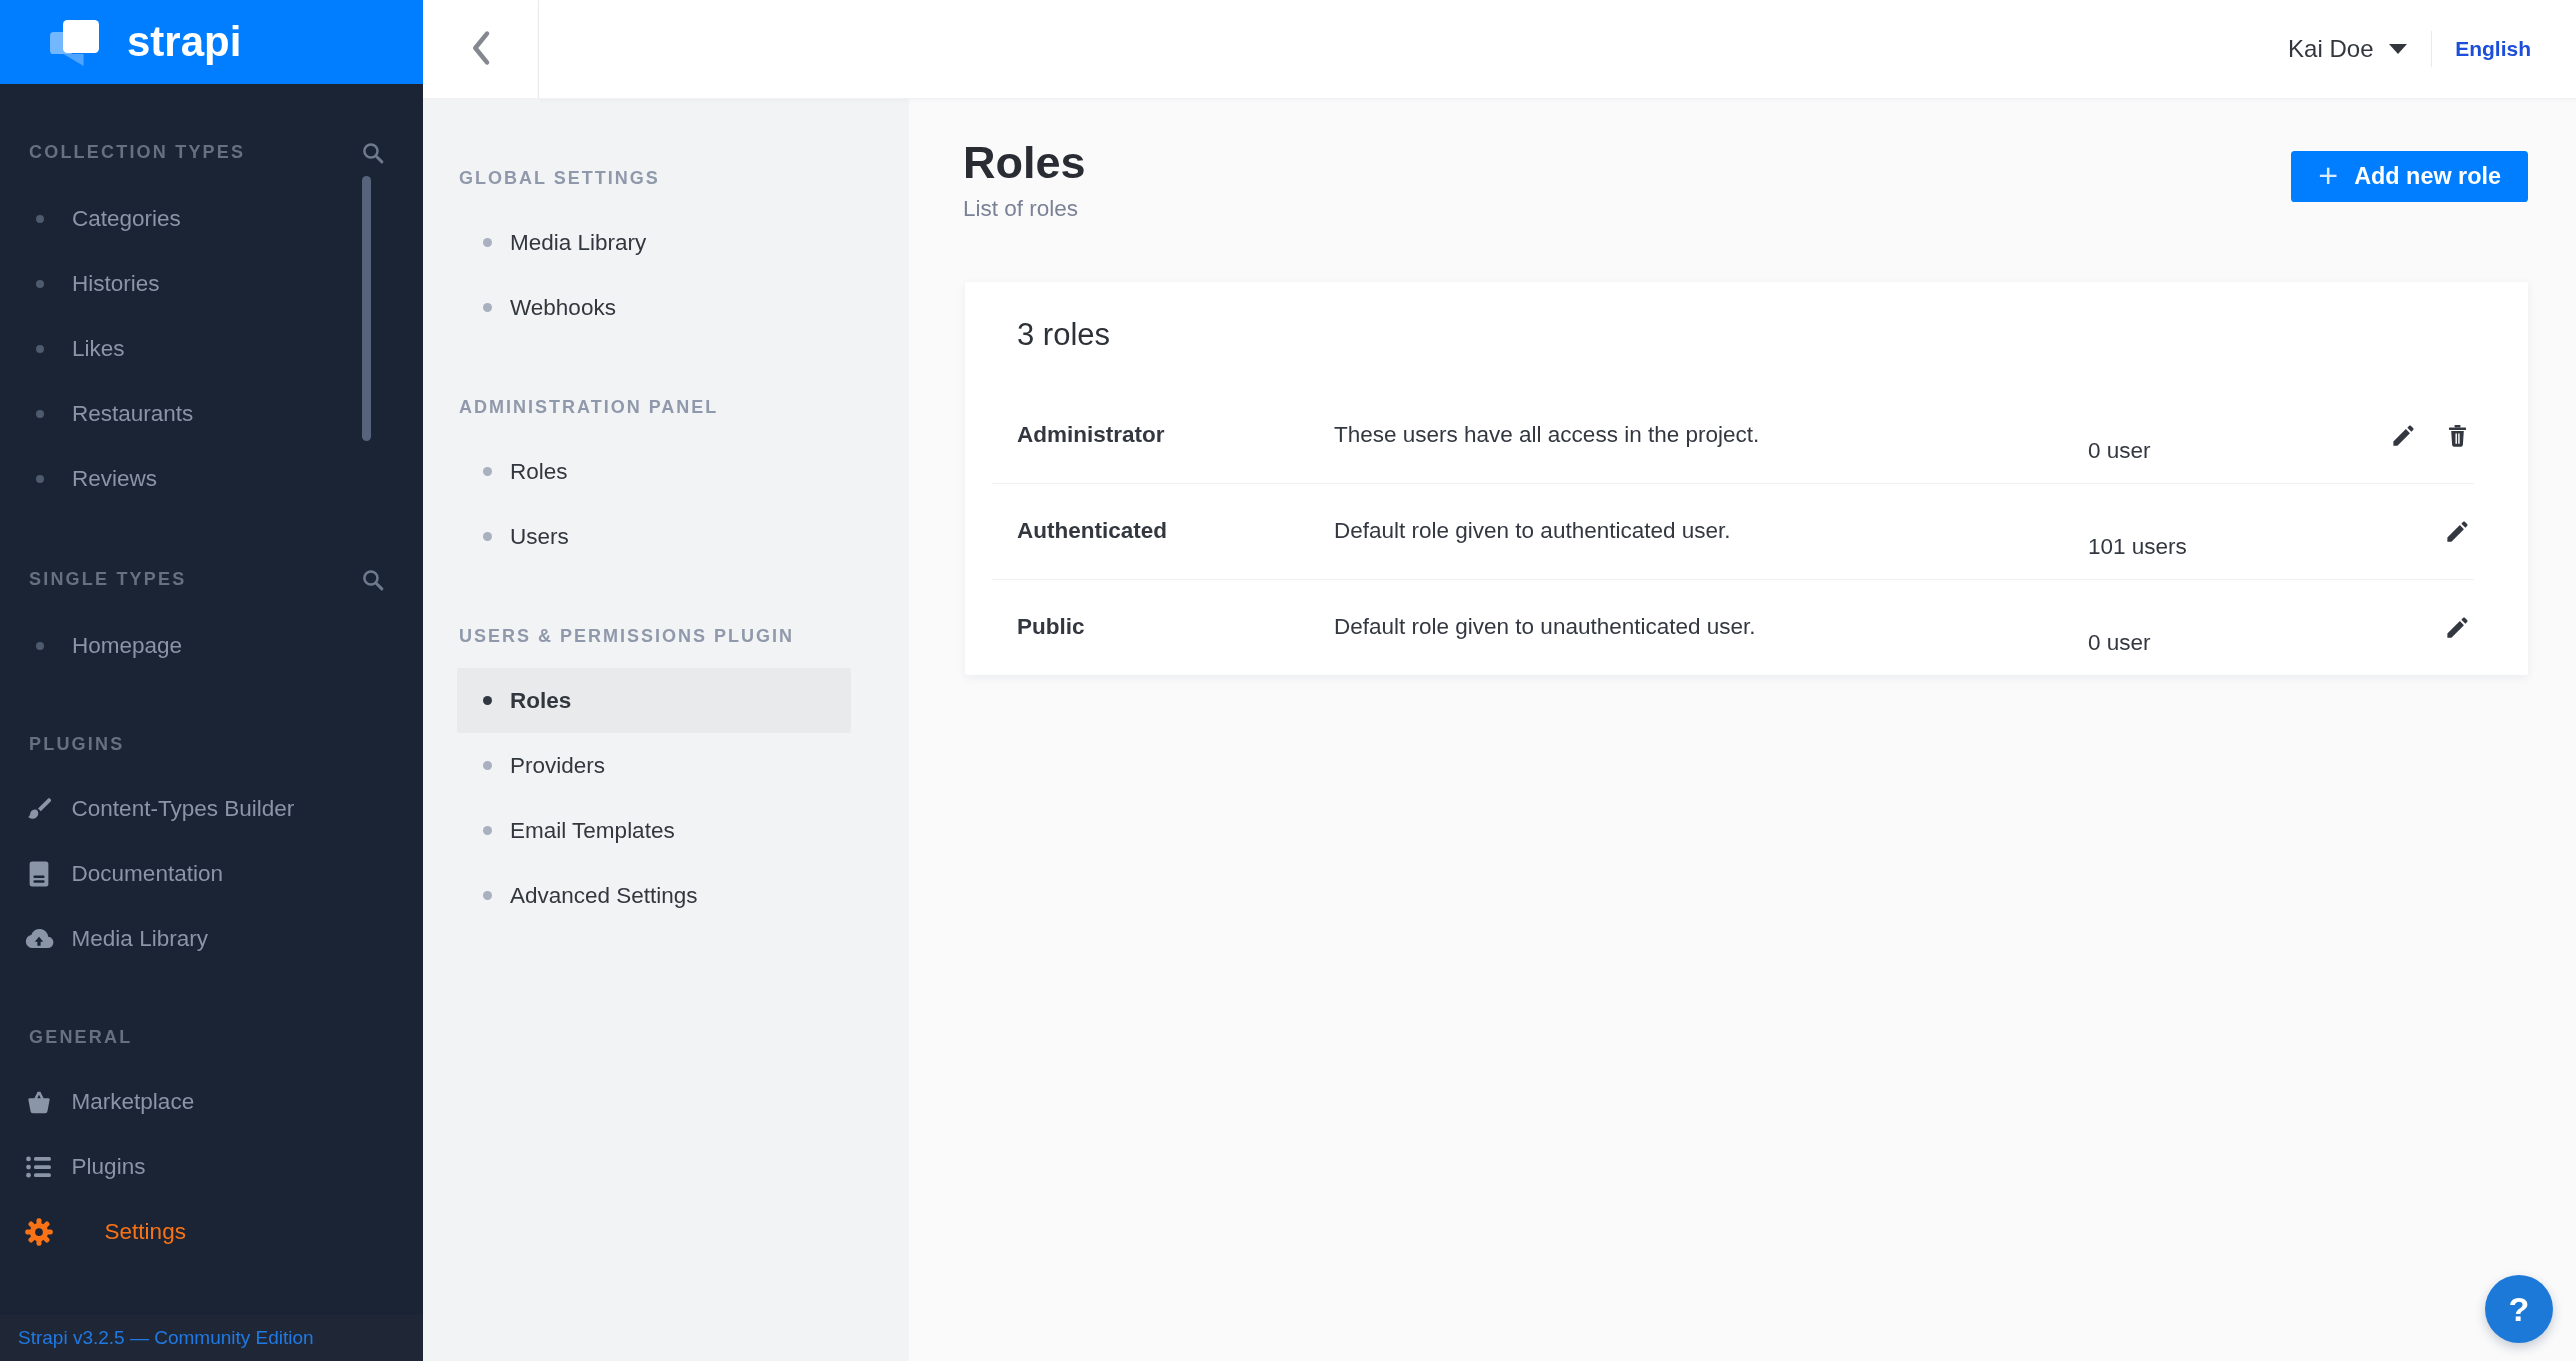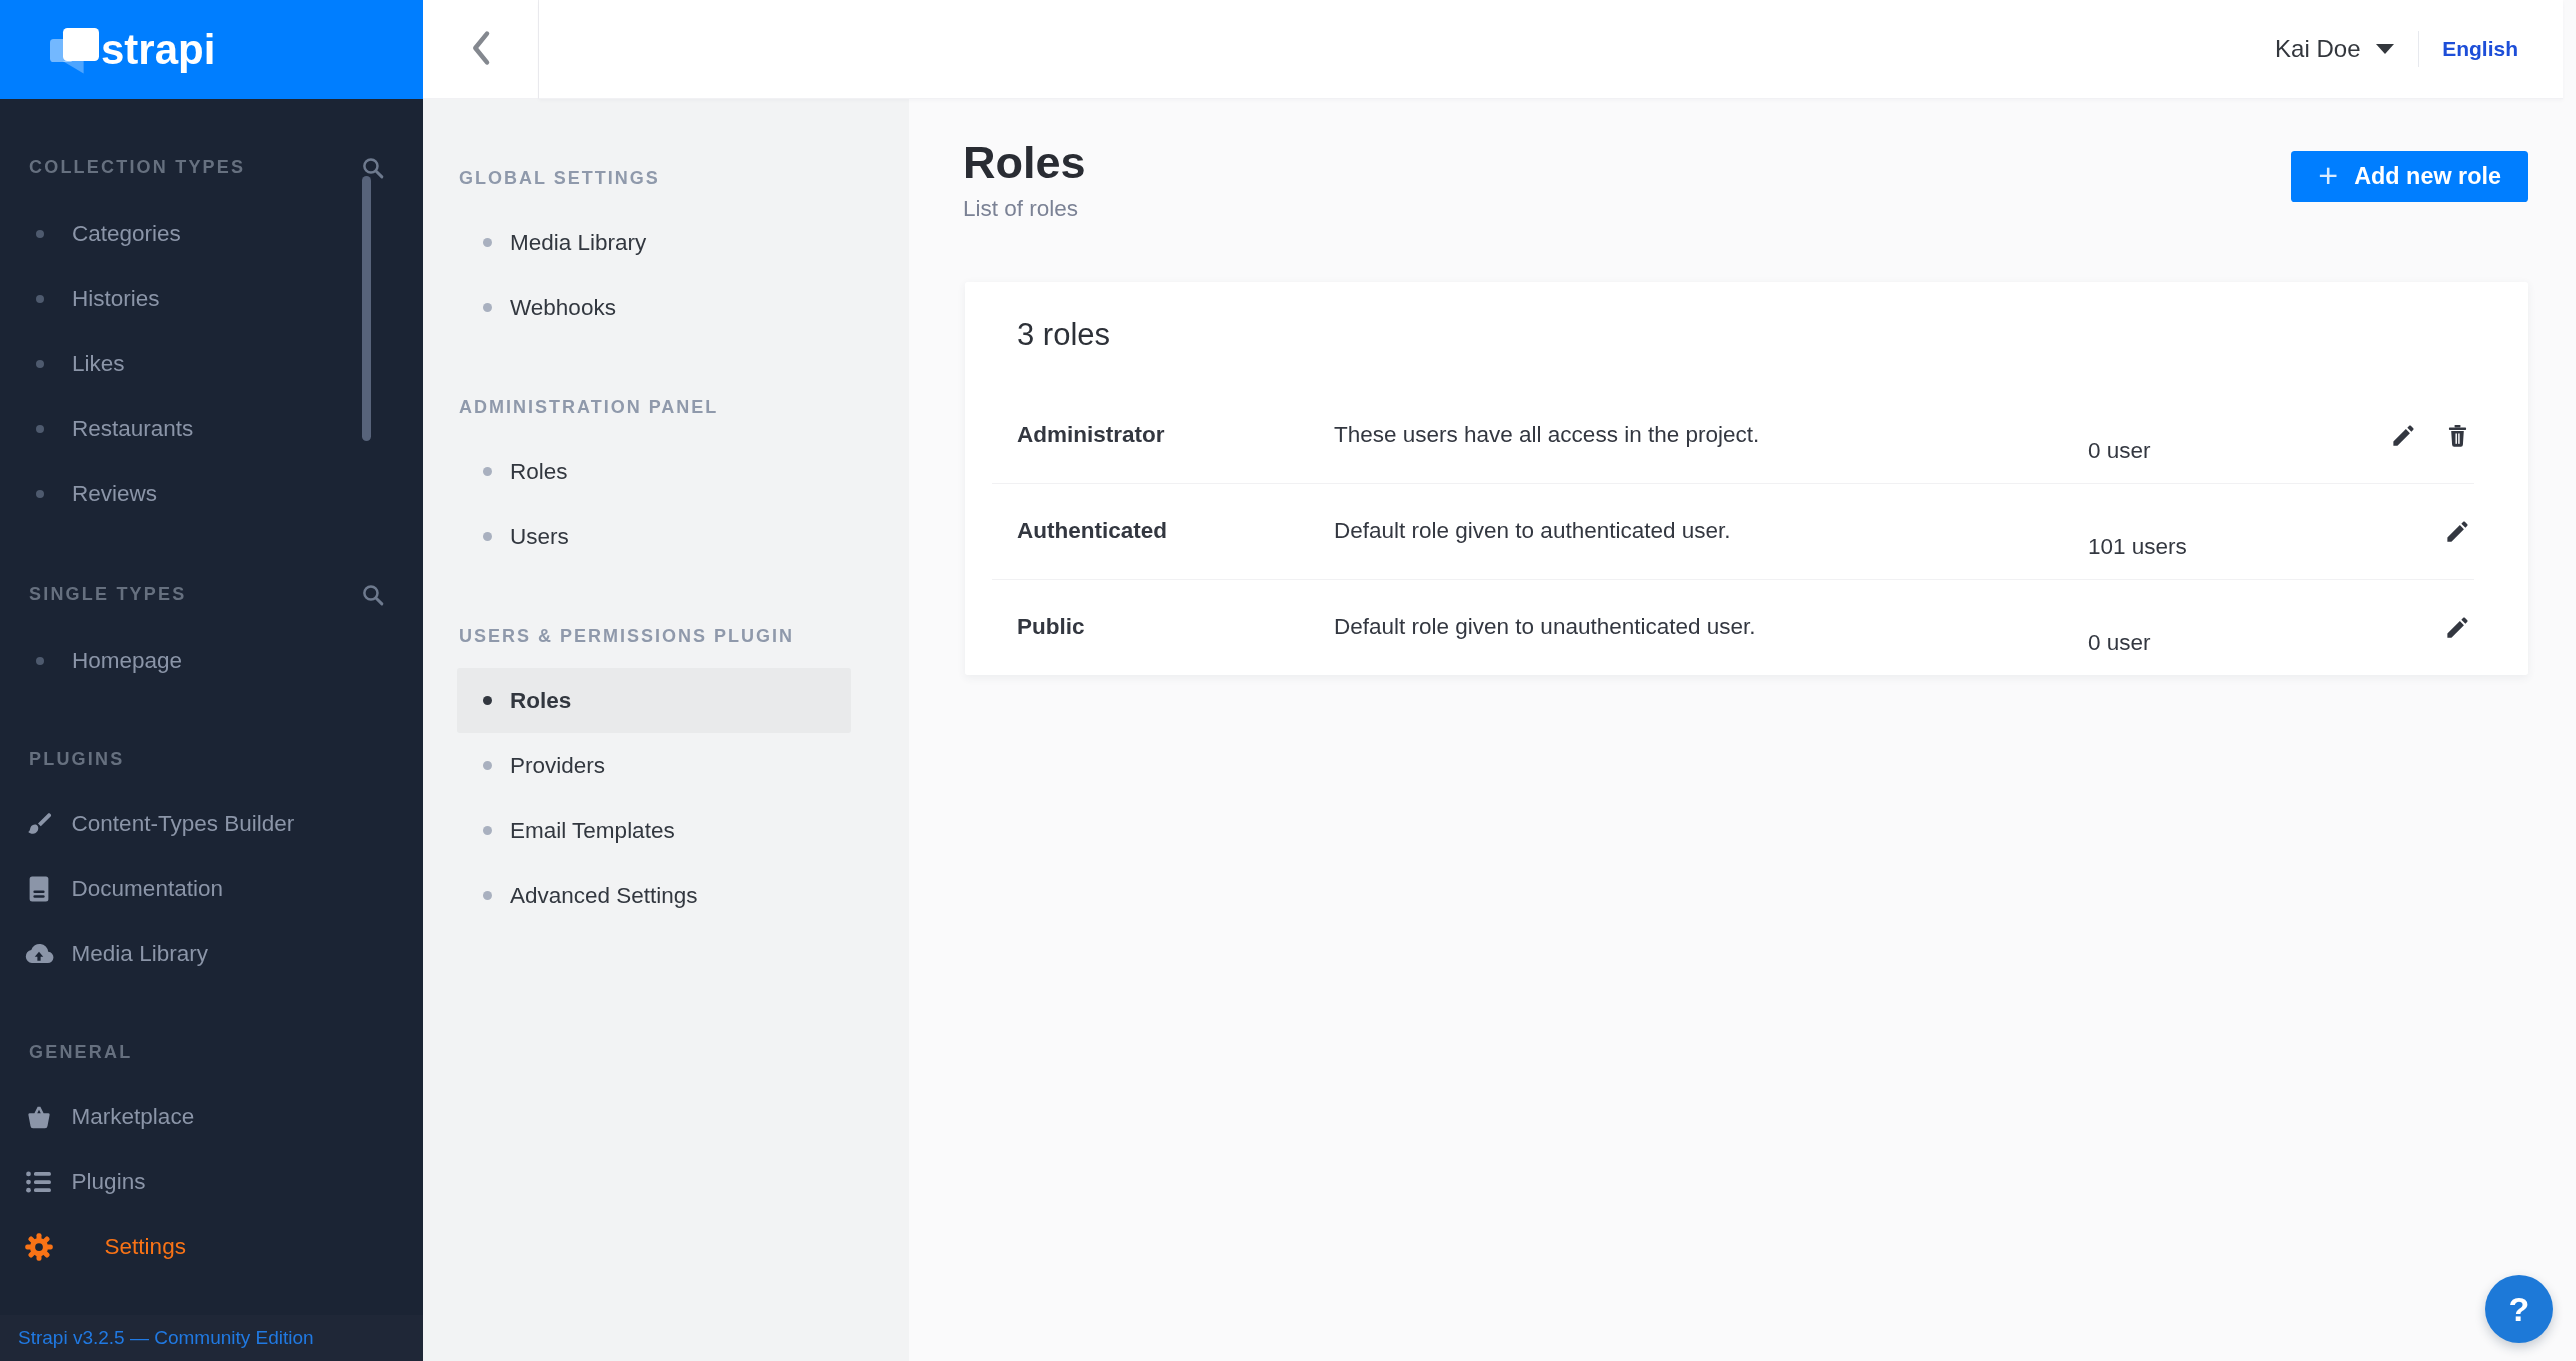--- a/index.html
+++ b/index.html
@@ -2,21 +2,21 @@
 <html style="font-size:14.4px"><head>
 <meta charset="utf-8">
 <style>
   * { margin:0; padding:0; box-sizing:border-box; }
   html,body { width:2576px; height:1361px; }
   body { font-family:"Liberation Sans","DejaVu Sans",sans-serif; background:#fafafb; overflow:hidden; }
   #app { position:relative; width:2576px; height:1361px; }
 
   
   .leftbar { position:absolute; left:0; top:0; width:423px; height:100%; background:#1b2434; z-index:3; }
-  .logo { height:99px; background:#007eff; display:flex; align-items:center; padding-left:50px; gap:2px; }
+  .logo { height:84px; background:#007eff; display:flex; align-items:center; padding-left:50px; gap:28px; }
   .logo-mark { width:49px; height:49px; position:relative; flex:none; }
   .logo-mark .m-sq  { position:absolute; left:12.6px; top:2.7px;  width:36px; height:33px; background:#fff; border-radius:4.5px; }
   .logo-mark .m-sub { position:absolute; left:0;    top:14.4px; width:22.5px; height:22.5px; background:rgba(255,255,255,.45); border-radius:3.6px; }
   .logo-mark .m-tri { position:absolute; left:12.6px; top:36px; width:21px; height:12.6px; background:rgba(255,255,255,.30);
                       clip-path:polygon(0 0,100% 0,100% 100%); }
   .logo-word { font-size:42px; font-weight:700; color:#fff; letter-spacing:0px; }
 
   .menu-label { margin:56px 38px 0 29px; display:flex; align-items:center; justify-content:space-between; }
   .menu-label:first-of-type { margin-top:38px; }
   .menu-label .lbl { font-size:18px; font-weight:700; letter-spacing:2.2px; color:#66707f; }
@@ -30,21 +30,21 @@
   .menu-item.active { color:#f97316;gap:33px; }
 
   .scroll-thumb { position:absolute; left:362px; top:176px; width:9px; height:265px; border-radius:4.5px; background:#57637a; cursor:pointer; }
 
   .menu-footer { position:absolute; left:0; right:0; bottom:0; height:46px; background:#1f2737; display:flex; align-items:center; padding-left:18px; }
   .menu-footer a { font-size:19px; color:#2079e2; text-decoration:none; cursor:pointer; }
 
   
   .collapse-btn { position:absolute; left:423px; top:0; width:116px; height:99px; background:#fff; z-index:2;
                   border-right:0.9px solid #ececef; border-bottom:0.9px solid #f1f1f4; display:flex; align-items:center; justify-content:center; cursor:pointer; }
-  .topbar { position:absolute; left:539px; right:13px; top:0; height:99px; background:#fff; z-index:2;
+  .topbar { position:absolute; left:539px; right:0; top:0; height:99px; background:#fff; z-index:2;
             border-bottom:0.9px solid #f1f1f4; box-shadow:0 1.8px 3.6px rgba(40,50,70,.04);
             display:flex; align-items:center; justify-content:flex-end; padding-right:45px; }
   .user-menu { display:flex; align-items:center; gap:16px; font-size:24px; color:#33373d; cursor:pointer; }
   .caret-down { width:0; height:0; border-left:9px solid transparent; border-right:9px solid transparent; border-top:10.8px solid #33373d; }
   .top-divider { width:0.9px; height:36px; background:#e7e9ee; margin:0 23.4px; }
   .lang { font-size:21px; font-weight:700; color:#1d4ed8; cursor:pointer; }
 
   
   .subbar { position:absolute; left:423px; top:99px; width:486px; bottom:0; background:#f2f3f4; z-index:1; }
   .sub-label { margin:57px 36px 0 36px; font-size:18px; font-weight:700; letter-spacing:2px; color:#8f99ab; }

